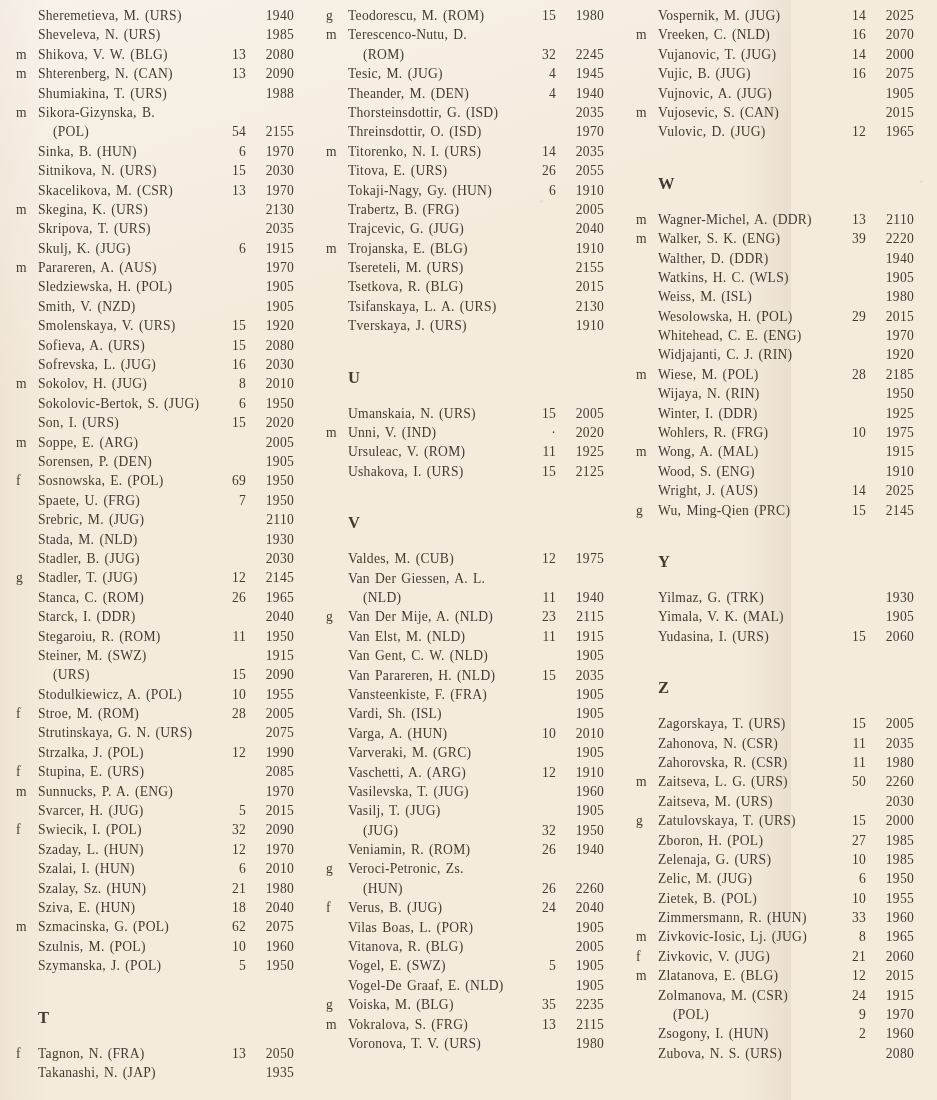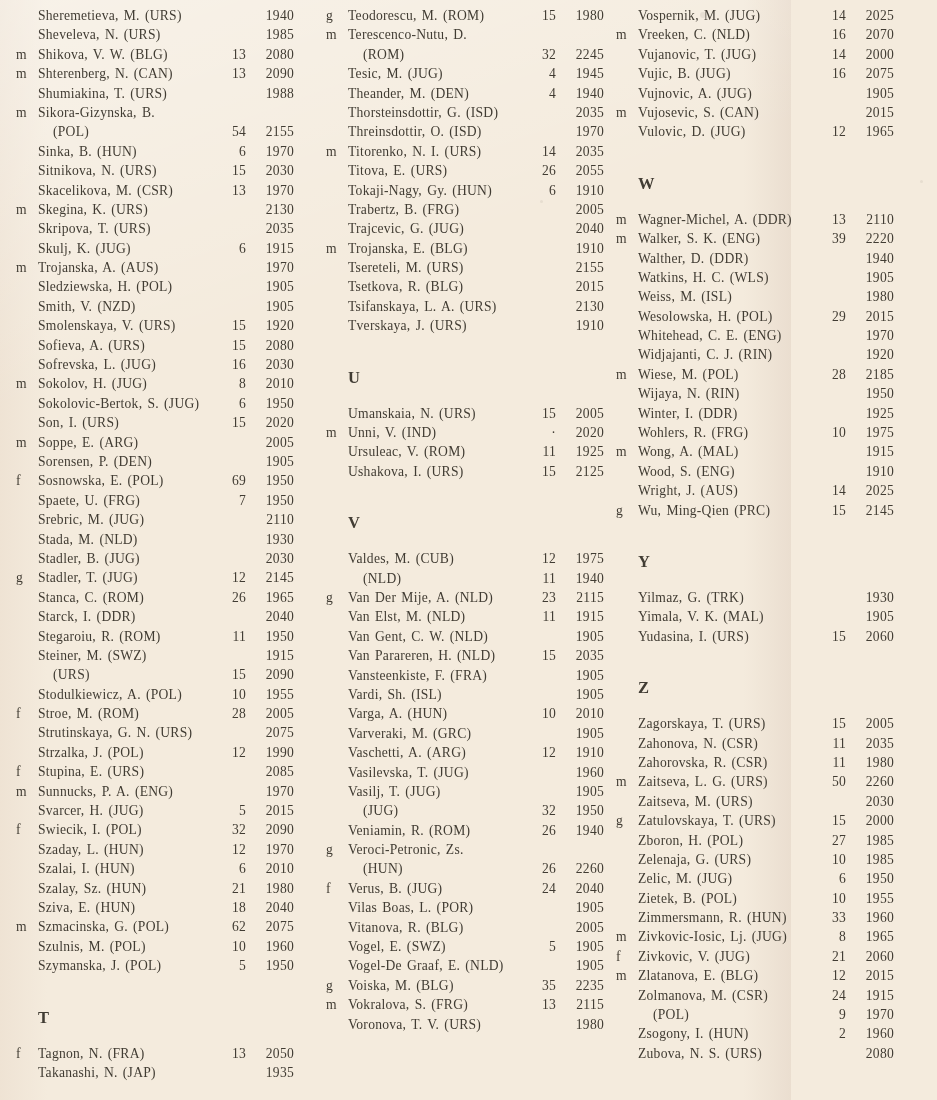--- a/index.html
+++ b/index.html
@@ -21,21 +21,21 @@
       var(--paper, #f4ebdd);
     box-sizing: border-box;
   }
   .col {
     position: absolute;
     top: 6px;
     width: 284px;
   }
   .col-1 { left: 10px; }
   .col-2 { left: 320px; }
-  .col-3 { left: 610px; }
+  .col-3 { left: 630px; }
   .row {
     display: flex;
     height: 19.4px;
     line-height: 19.4px;
     font-size: 13.6px;
     letter-spacing: 0.25px;
     word-spacing: 1.5px;
     white-space: nowrap;
   }
   .prefix {
@@ -153,21 +153,21 @@
         <span class="rating">2035</span>
       </div>
       <div class="row">
         <span class="prefix"></span>
         <span class="name">Skulj, K. (JUG)</span>
         <span class="games">6</span>
         <span class="rating">1915</span>
       </div>
       <div class="row">
         <span class="prefix">m</span>
-        <span class="name">Trojanska, A. (AUS)</span>
+        <span class="name">Parareren, A. (AUS)</span>
         <span class="games"></span>
         <span class="rating">1970</span>
       </div>
       <div class="row">
         <span class="prefix"></span>
         <span class="name">Sledziewska, H. (POL)</span>
         <span class="games"></span>
         <span class="rating">1905</span>
       </div>
       <div class="row">
@@ -521,20 +521,26 @@
         <span class="name">Ushakova, I. (URS)</span>
         <span class="games">15</span>
         <span class="rating">2125</span>
       </div>
       <div class="sec-header">V</div>
       <div class="row">
         <span class="prefix"></span>
         <span class="name">Valdes, M. (CUB)</span>
         <span class="games">12</span>
         <span class="rating">1975</span>
+      </div>
+      <div class="row">
+        <span class="prefix"></span>
+        <span class="name">Van Der Giessen, A. L.</span>
+        <span class="games"></span>
+        <span class="rating"></span>
       </div>
       <div class="row">
         <span class="prefix"></span>
         <span class="name indent">(NLD)</span>
         <span class="games">11</span>
         <span class="rating">1940</span>
       </div>
       <div class="row">
         <span class="prefix">g</span>
         <span class="name">Van Der Mije, A. (NLD)</span>

